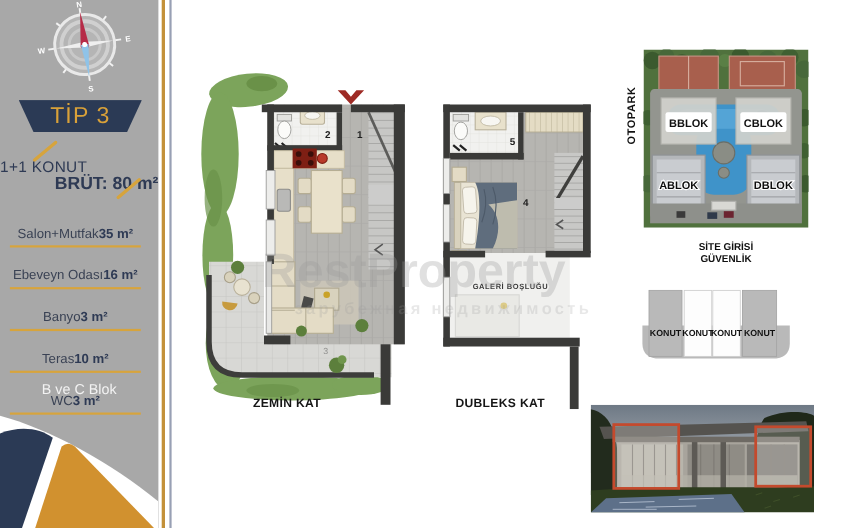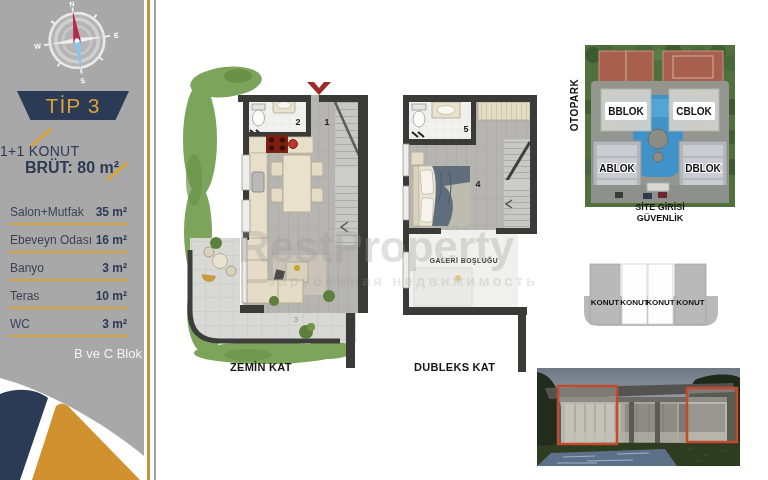--- a/index.html
+++ b/index.html
@@ -9,50 +9,50 @@
   .sidebar{position:absolute;left:0;top:0;width:144px;height:480px;background:#a8a8a8;}
   .compass{position:absolute;left:28px;top:0px;width:98px;height:88px;}
   .tip-banner{position:absolute;left:17px;top:91px;width:112px;height:29px;background:#2b3a55;
               clip-path:polygon(0 0,100% 0,88% 100%,12% 100%);display:flex;align-items:center;justify-content:center;}
   .tip-banner span{color:#d9a139;font-size:21px;font-weight:400;letter-spacing:1px;}
   .slash{position:absolute;height:3px;background:#d7a43c;border-radius:2px;}
   .slash1{left:27px;top:136px;width:28px;transform:rotate(-40deg);}
   .slash2{left:103px;top:170px;width:28px;transform:rotate(-40deg);}
   .unit-type{position:absolute;left:0;top:143px;width:130px;text-align:left;color:#2e3a54;
              font-size:14px;font-weight:500;letter-spacing:.3px;}
-  .gross-area{position:absolute;left:0;top:159px;width:144px;text-align:center;color:#2e3a54;
+  .gross-area{position:absolute;left:0;top:159px;width:144px;text-align:right;color:#2e3a54;
               font-size:16px;font-weight:800;}
   .rooms{position:absolute;left:9px;top:201px;width:119px;}
-  .room-row{display:flex;justify-content:space-between;align-items:baseline;
-            padding:4px 1px 4px 1px;border-bottom:2px solid #d7a43c;margin-bottom:4px;}
+  .room-row{display:flex;justify-content:center;align-items:baseline;
+            padding:4px 1px 4px 1px;border-bottom:2px solid #d7a43c;margin-bottom:14px;}
   .room-row .lbl{color:#3a4254;font-size:12px;}
   .room-row .val{color:#2e3a54;font-size:12px;font-weight:800;}
   .block-info{position:absolute;left:0;top:346px;width:144px;text-align:center;color:#f2f2f2;
-              font-size:13px;line-height:16px;padding-left:36px;}
+              font-size:13px;line-height:16px;}
   .sidebar-decor{position:absolute;left:0;top:368px;width:144px;height:112px;}
   .accent-line{position:absolute;top:0;height:480px;}
   .accent-gold{left:147px;width:2.5px;background:#c3913a;}
   .accent-slate{left:153.5px;width:2px;background:#98a0b4;}
   
   .plan-svg{position:absolute;}
   .ground-plan{left:178px;top:60px;width:218px;height:312px;}
   .duplex-plan{left:396px;top:82px;width:152px;height:290px;}
   .plan-title{position:absolute;width:125px;text-align:left;font-size:11px;font-weight:700;
               color:#161616;letter-spacing:.3px;}
   .title-ground{left:230px;top:361px;}
   .title-duplex{left:414px;top:361px;}
   .watermark1{position:absolute;left:238px;top:222px;width:320px;font-size:44px;font-weight:700;
               color:#9a9a9a;opacity:.30;pointer-events:none;z-index:5;}
   .watermark2{position:absolute;left:268px;top:272px;width:300px;font-size:15px;font-weight:700;
               color:#9a9a9a;opacity:.22;letter-spacing:3px;pointer-events:none;z-index:5;}
   
   .site-svg{position:absolute;left:585px;top:45px;width:150px;height:162px;}
   .otopark{position:absolute;left:531px;top:98px;width:90px;height:14px;text-align:center;
            transform:rotate(-90deg);font-size:10px;font-weight:800;color:#111;letter-spacing:.5px;}
-  .entrance{position:absolute;left:585px;top:202px;width:150px;text-align:center;font-size:9px;
+  .entrance{position:absolute;left:585px;top:219px;width:150px;text-align:center;font-size:9px;
             font-weight:800;color:#111;line-height:11px;}
   .konut-svg{position:absolute;left:578px;top:262px;width:146px;height:66px;}
   .render-svg{position:absolute;left:537px;top:368px;width:203px;height:98px;}
   svg{font-family:"Liberation Sans",sans-serif;}
   svg text{user-select:none;}
 </style>
 </head>
 <body>
 
 <div class="stage">

